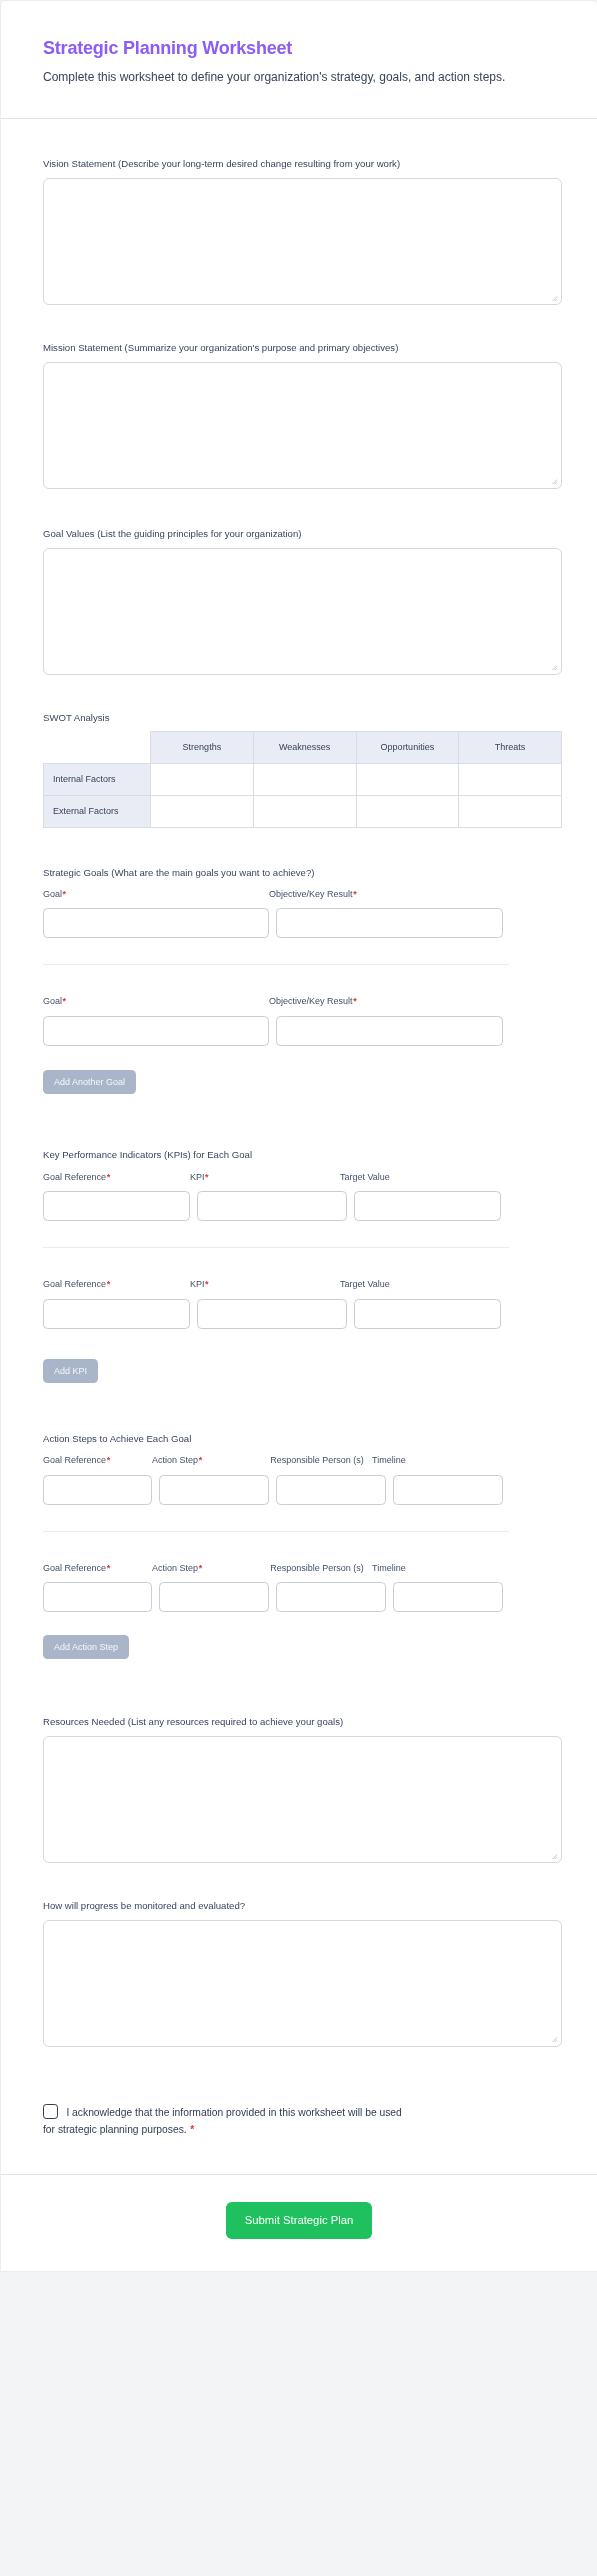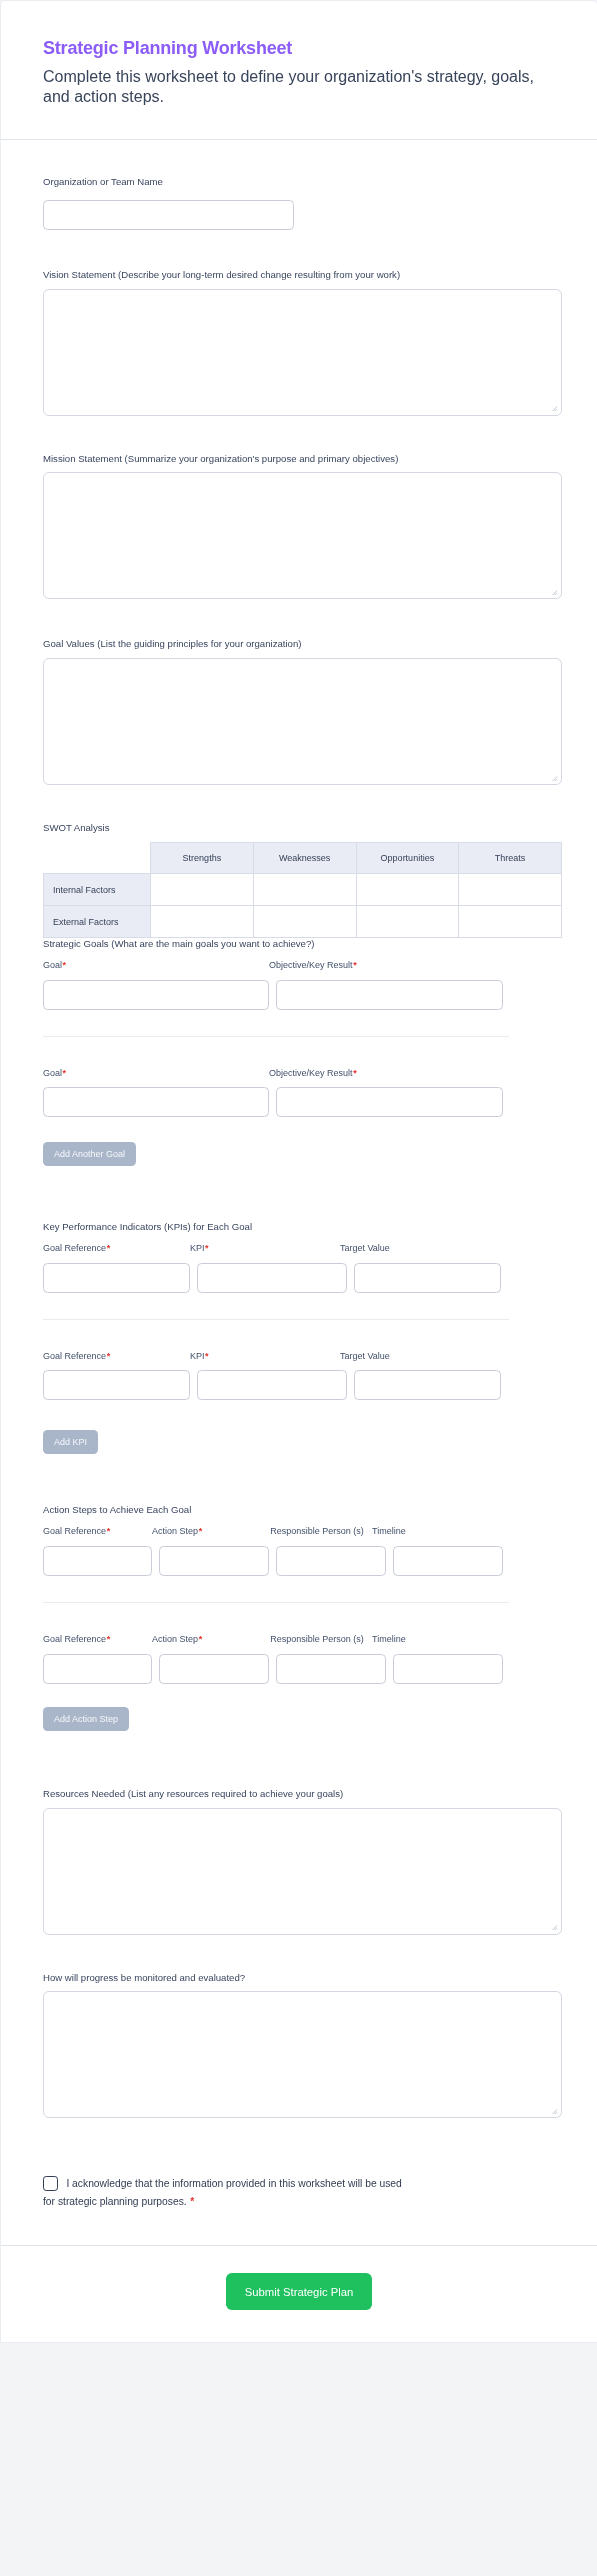--- a/index.html
+++ b/index.html
@@ -4,21 +4,21 @@
 <style>
   html { background:#f3f4f6; }
   body {
     margin:0 auto; width:598px; background:#ffffff;
     font-family:"Liberation Sans", sans-serif; color:#2f3a52;
     border:0.6px solid #e9ecf1; border-radius:5.1px 5.1px 0 0; box-sizing:border-box;
   }
   * { box-sizing:border-box; }
   .header { padding:36px 35px 31px 42px; }
   h1.page-title { margin:0; font-size:18px; line-height:22px; font-weight:700; color:#8b5cf6; letter-spacing:-0.2px; }
-  .subtitle { margin-top:7.7px; font-size:16px; line-height:20.6px; color:#38445a; max-width:527px; }
+  .subtitle { margin-top:7.7px; font-size:12px; line-height:20.6px; color:#38445a; max-width:527px; }
   .hr-full { border:none; border-top:0.6px solid #dfe3ea; margin:0; }
   .content { padding:0 35px 0 42px; }
   .q-label { display:block; font-size:9.6px; line-height:12.2px; color:#39455e; }
   .sub-label { display:block; font-size:9px; line-height:12.2px; color:#42506a; }
   .req { color:#e5322d; font-weight:700; margin-left:0.6px; }
   .text-input {
     display:block; height:30px; border:0.6px solid #c9cdd7; border-radius:4.5px;
     background:#fff; width:100%; padding:0 7.7px; font-size:9.6px; color:#2f3a52; outline:none;
   }
   .ta-wrap { position:relative; margin-top:7.7px; }
@@ -62,24 +62,20 @@
 <body>
 
 <div class="header">
   <h1 class="page-title">Strategic Planning Worksheet</h1>
   <div class="subtitle">Complete this worksheet to define your organization's strategy, goals, and action steps.</div>
 </div>
 <hr class="hr-full">
 
 <div class="content">
 
-  <div style="margin-top:36px">
-    <label class="q-label">Organization or Team Name</label>
-    <input class="text-input" style="width: 251px; margin-top: 11.6px;">
-  </div>
 
   <div style="margin-top:39px">
     <label class="q-label">Vision Statement (Describe your long-term desired change resulting from your work)</label>
     <div class="ta-wrap">
       <textarea class="textarea" style=""></textarea>
       <svg class="resize-handle" viewBox="0 0 12 12">
           <path d="M11 4 L4 11 M11 8 L8 11" stroke="#a9b1c2" stroke-width="1.2" fill="none"></path>
         </svg>
     </div>
   </div>
@@ -133,21 +129,21 @@
         <td class="rowhead">External Factors</td>
         <td class="cell"></td>
         <td class="cell"></td>
         <td class="cell"></td>
         <td class="cell"></td>
       </tr>
     </tbody>
       </table>
   </div>
 
-  <div style="margin-bottom:55px">
+  <div style="margin-top:39px; margin-bottom:55px">
     <label class="q-label">Strategic Goals (What are the main goals you want to achieve?)</label>
 
     <div>
       <div class="labels-row">
         <span class="sub-label w-goal"><span>Goal</span><span class="req">*</span></span>
         <span class="sub-label w-obj"><span>Objective/Key Result</span><span class="req">*</span></span>
       </div>
       <div class="inputs-row">
         <input class="text-input w-goal" style="">
         <input class="text-input w-obj" style="">

